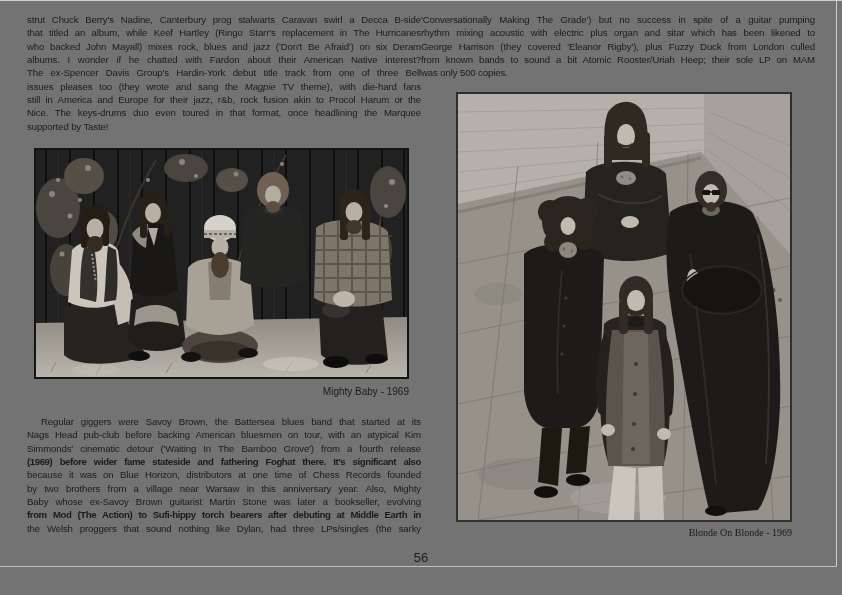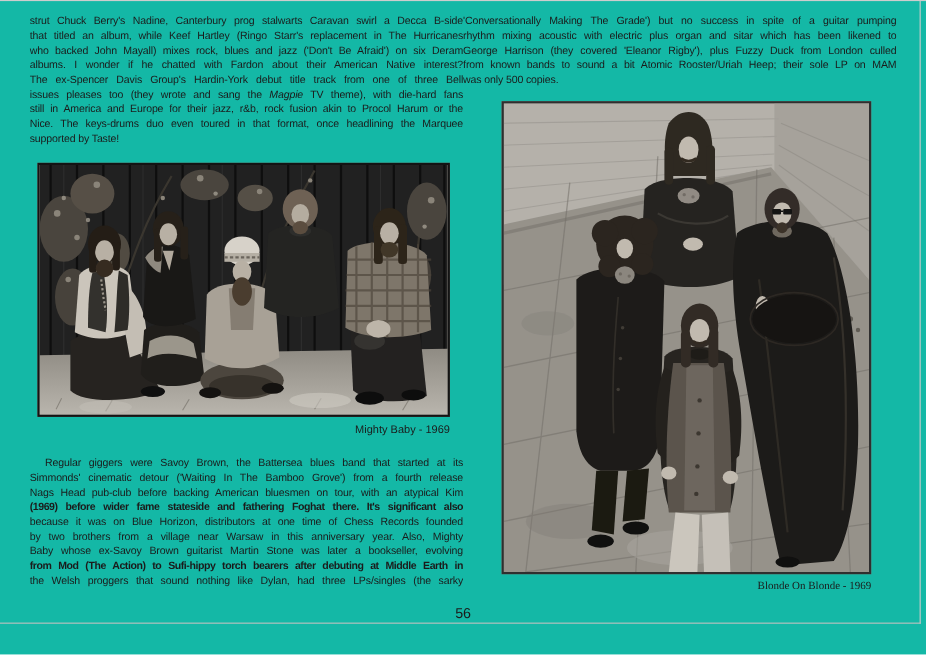--- a/index.html
+++ b/index.html
@@ -1,18 +1,18 @@
 <!DOCTYPE html>
 <html><head>
 <meta charset="utf-8">
 <style>
   * { margin:0; padding:0; box-sizing:border-box; }
   html,body { width:842px; height:595px; background:#ffffff; overflow:hidden; }
   body { font-family:"Liberation Sans","DejaVu Sans",sans-serif; color:#1b1b1b; }
-  .page { position:relative; width:842px; height:595px; background:#14b8a6; }
+  .page { position:relative; width:842px; height:595px; background:#737373; }
   .edge { position:absolute; background:#cdcdcd; }
   .para { position:absolute; width:394px; font-size:9.6px; line-height:13.35px; letter-spacing:-0.12px; }
   .ln { text-align:justify; text-align-last:justify; height:13.35px; overflow:hidden; }
   .ln.end { text-align-last:left; }
   .ln.b { font-weight:bold; letter-spacing:-0.4px; }
   .ln.ind { text-indent:14px; }
   .caption { position:absolute; font-size:10px; text-align:right; color:#1b1b1b; }
   .photo { position:absolute; border:2px solid #141414; background:#9a968e; }
   .photo svg { display:block; }
   .pagenum { position:absolute; left:0; right:0; top:550px; text-align:center; font-weight:normal; font-size:13px; }
@@ -194,22 +194,22 @@
         <ellipse cx="318" cy="62" rx="8.5" ry="10" fill="#b8b0a4"></ellipse>
         <ellipse cx="318" cy="77" rx="8" ry="7" fill="#413728"></ellipse>
       </g>
     </svg>
   </div>
 
   <div class="caption" style="left:34px;top:386px;width:375px;">Mighty Baby - 1969</div>
 
   <div class="para" style="left:27px;top:415px;">
       <div class="ln ind">Regular giggers were Savoy Brown, the Battersea blues band that started at its</div>
+      <div class="ln">Nags Head pub-club before backing American bluesmen on tour, with an atypical  Kim</div>
       <div class="ln">Simmonds' cinematic detour ('Waiting In The Bamboo Grove') from a fourth release</div>
-      <div class="ln">Nags Head pub-club before backing American bluesmen on tour, with an atypical  Kim</div>
       <div class="ln b">(1969) before wider fame stateside and fathering Foghat there.  It's significant also</div>
       <div class="ln">because it was on Blue Horizon, distributors at one time of Chess Records founded</div>
       <div class="ln">by two brothers from a village near Warsaw in this anniversary year.   Also, Mighty</div>
       <div class="ln">Baby whose ex-Savoy Brown guitarist Martin Stone was later a bookseller, evolving</div>
       <div class="ln b">from Mod (The Action) to Sufi-hippy torch bearers after debuting at Middle Earth in</div>
       <div class="ln">the Welsh proggers that sound nothing like Dylan, had three LPs/singles (the sarky</div>
     </div>
 
   <div class="para" style="left:421px;top:13px;">
       <div class="ln">'Conversationally Making The Grade') but no success in spite of a guitar pumping</div>

